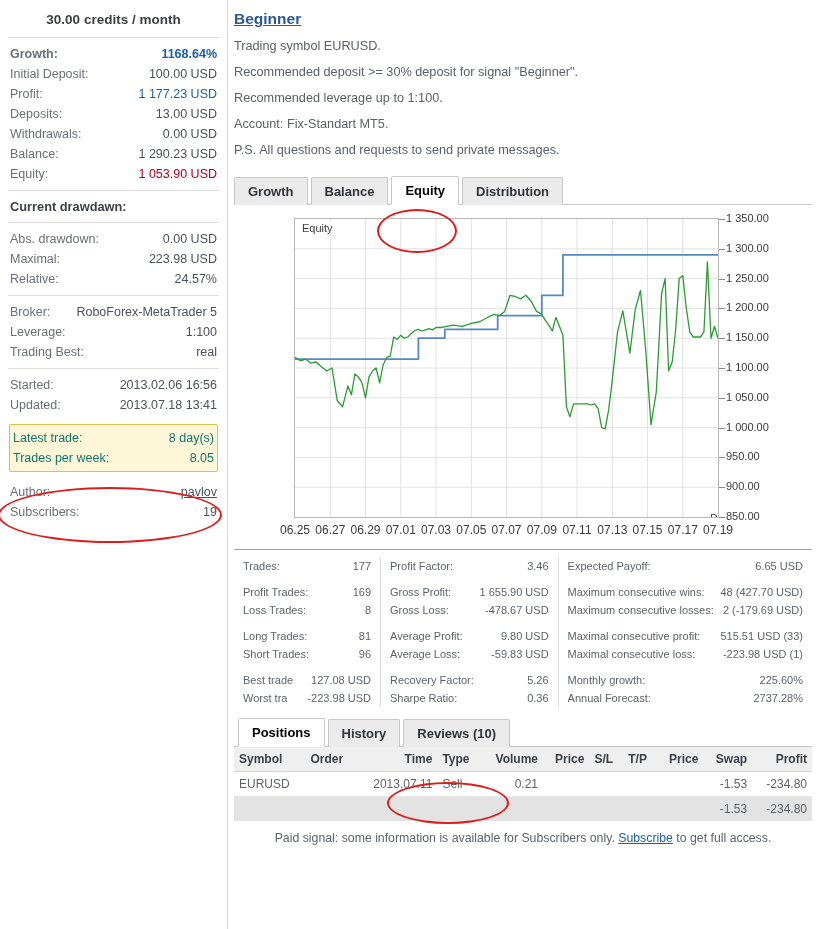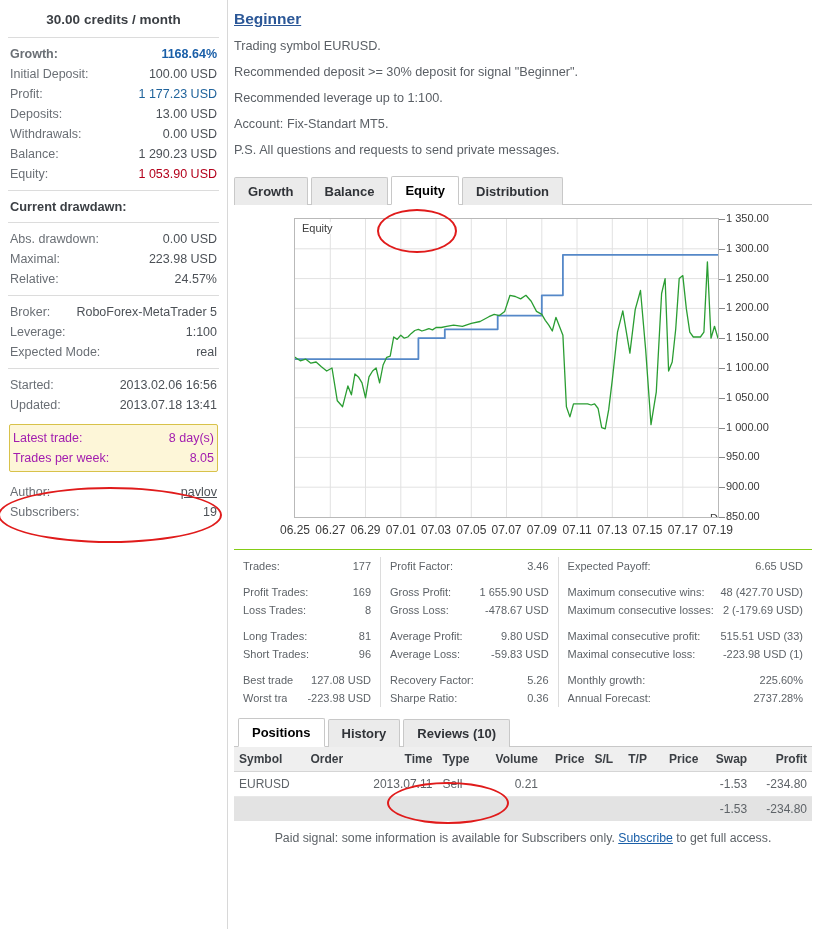--- a/index.html
+++ b/index.html
@@ -44,21 +44,21 @@
 
   
   .callout {
     position: relative;
     background: #fdf6d8;
     border: 1px solid #d8c24a;
     border-radius: 2px;
     margin: 3px 1px 4px 1px;
     padding: 3px 1px;
   }
-  .callout .row .k, .callout .row .v { color: #a21caf; }
+  .callout .row .k, .callout .row .v { color: #0f766e; }
 
   .link { color: #1a5fa8; text-decoration: underline; cursor: pointer; }
 
   
   .annot-ellipse {
     position: absolute;
     border: 2.5px solid #e01b1b;
     border-radius: 50%;
     pointer-events: none;
     background: transparent;
@@ -239,21 +239,21 @@
     <div class="stat-group" id="account-rows">
         <div class="row">
           <span class="k">Broker:</span>
           <span class="v">RoboForex-MetaTrader 5</span>
         </div>
         <div class="row">
           <span class="k">Leverage:</span>
           <span class="v">1:100</span>
         </div>
         <div class="row">
-          <span class="k">Expected Mode:</span>
+          <span class="k">Trading Best:</span>
           <span class="v">real</span>
         </div>
       </div>
     <div class="hr"></div>
 
     <div class="stat-group" id="dates-rows">
         <div class="row">
           <span class="k">Started:</span>
           <span class="v">2013.02.06 16:56</span>
         </div>

